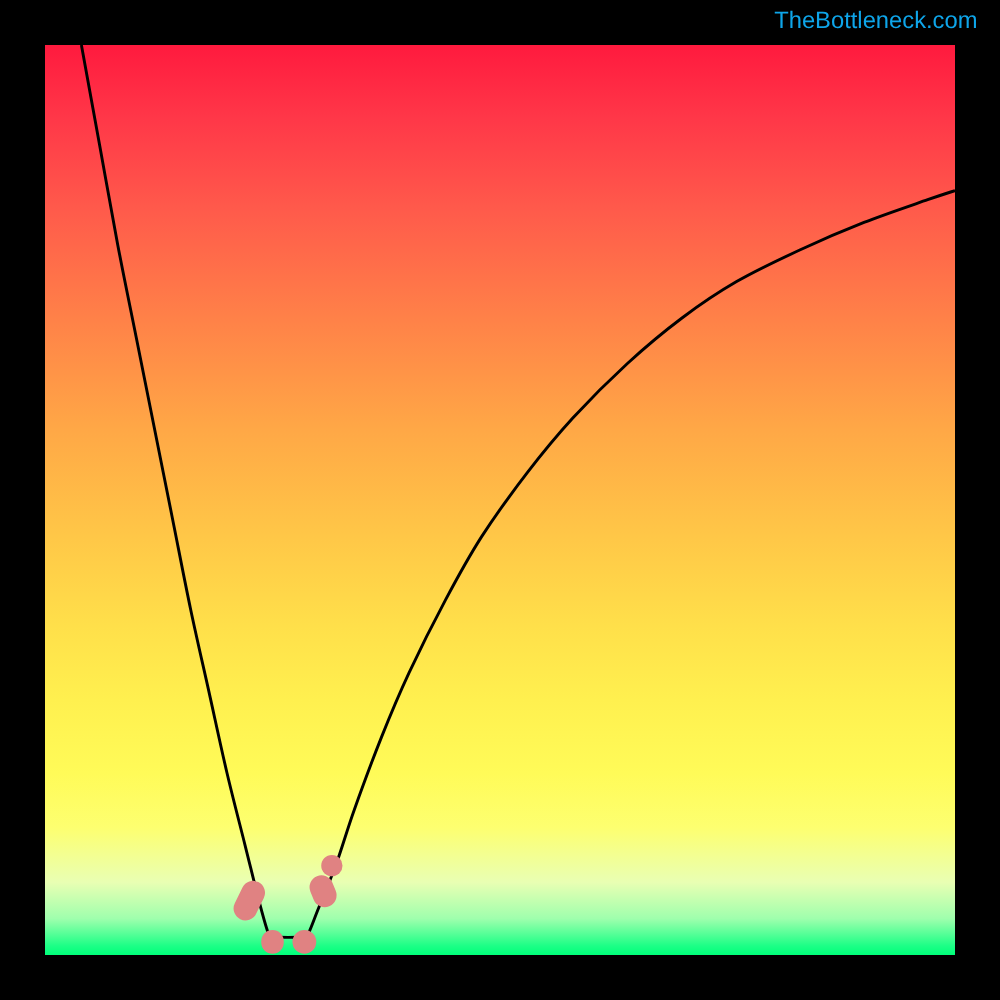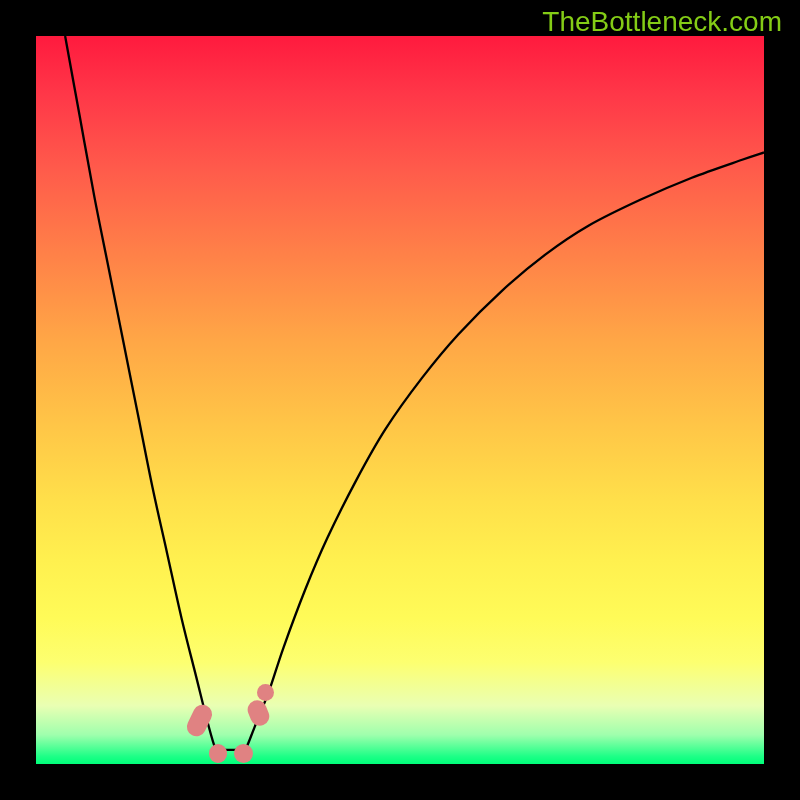--- a/index.html
+++ b/index.html
@@ -8,22 +8,22 @@
     height: 800px;
     background: #000;
     position: relative;
     font-family: Arial, Helvetica, sans-serif;
     overflow: hidden;
   }
   .watermark {
     position: absolute;
     top: 6px;
     right: 18px;
-    color: #84cc16;
-    font-size: 28px;
+    color: #0ea5e9;
+    font-size: 19px;
     font-weight: 500;
     z-index: 10;
   }
   .plot-area {
     position: absolute;
     left: 36px;
     top: 36px;
     width: 728px;
     height: 728px;
     overflow: hidden;

